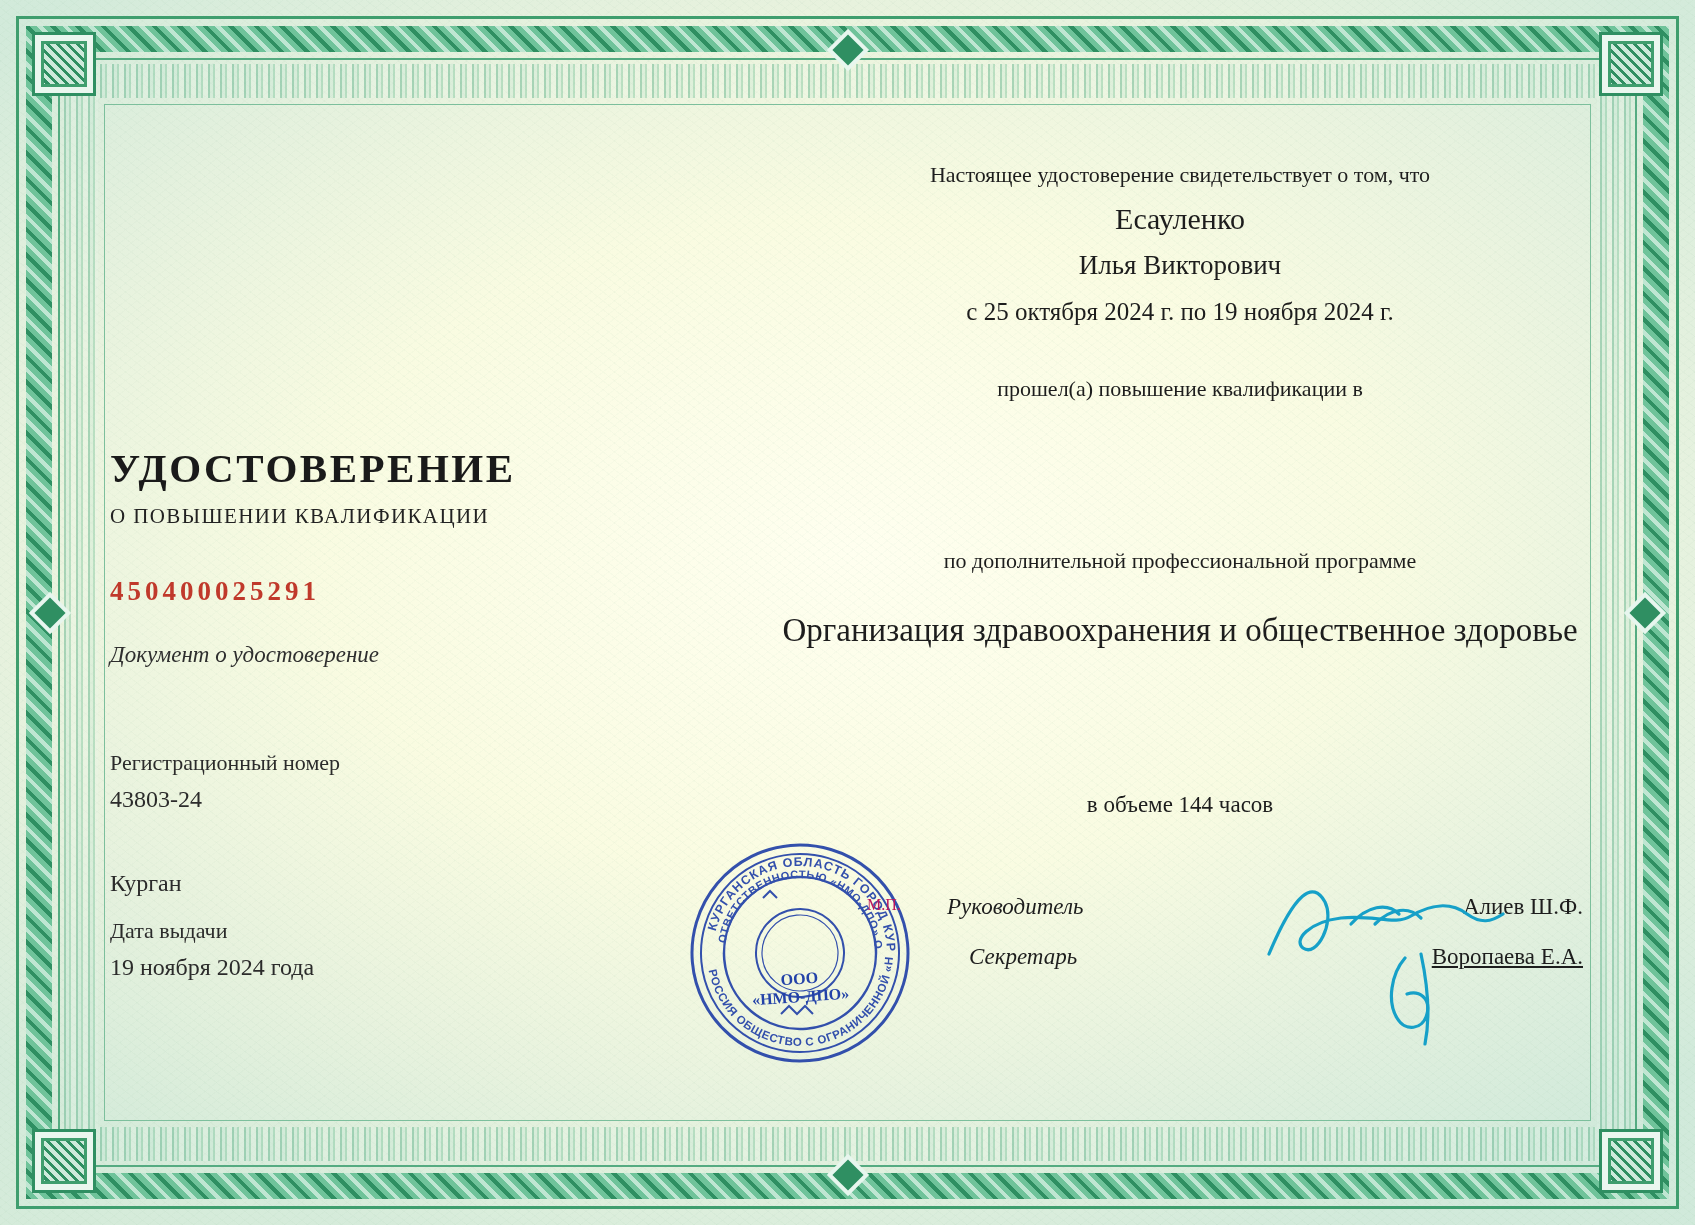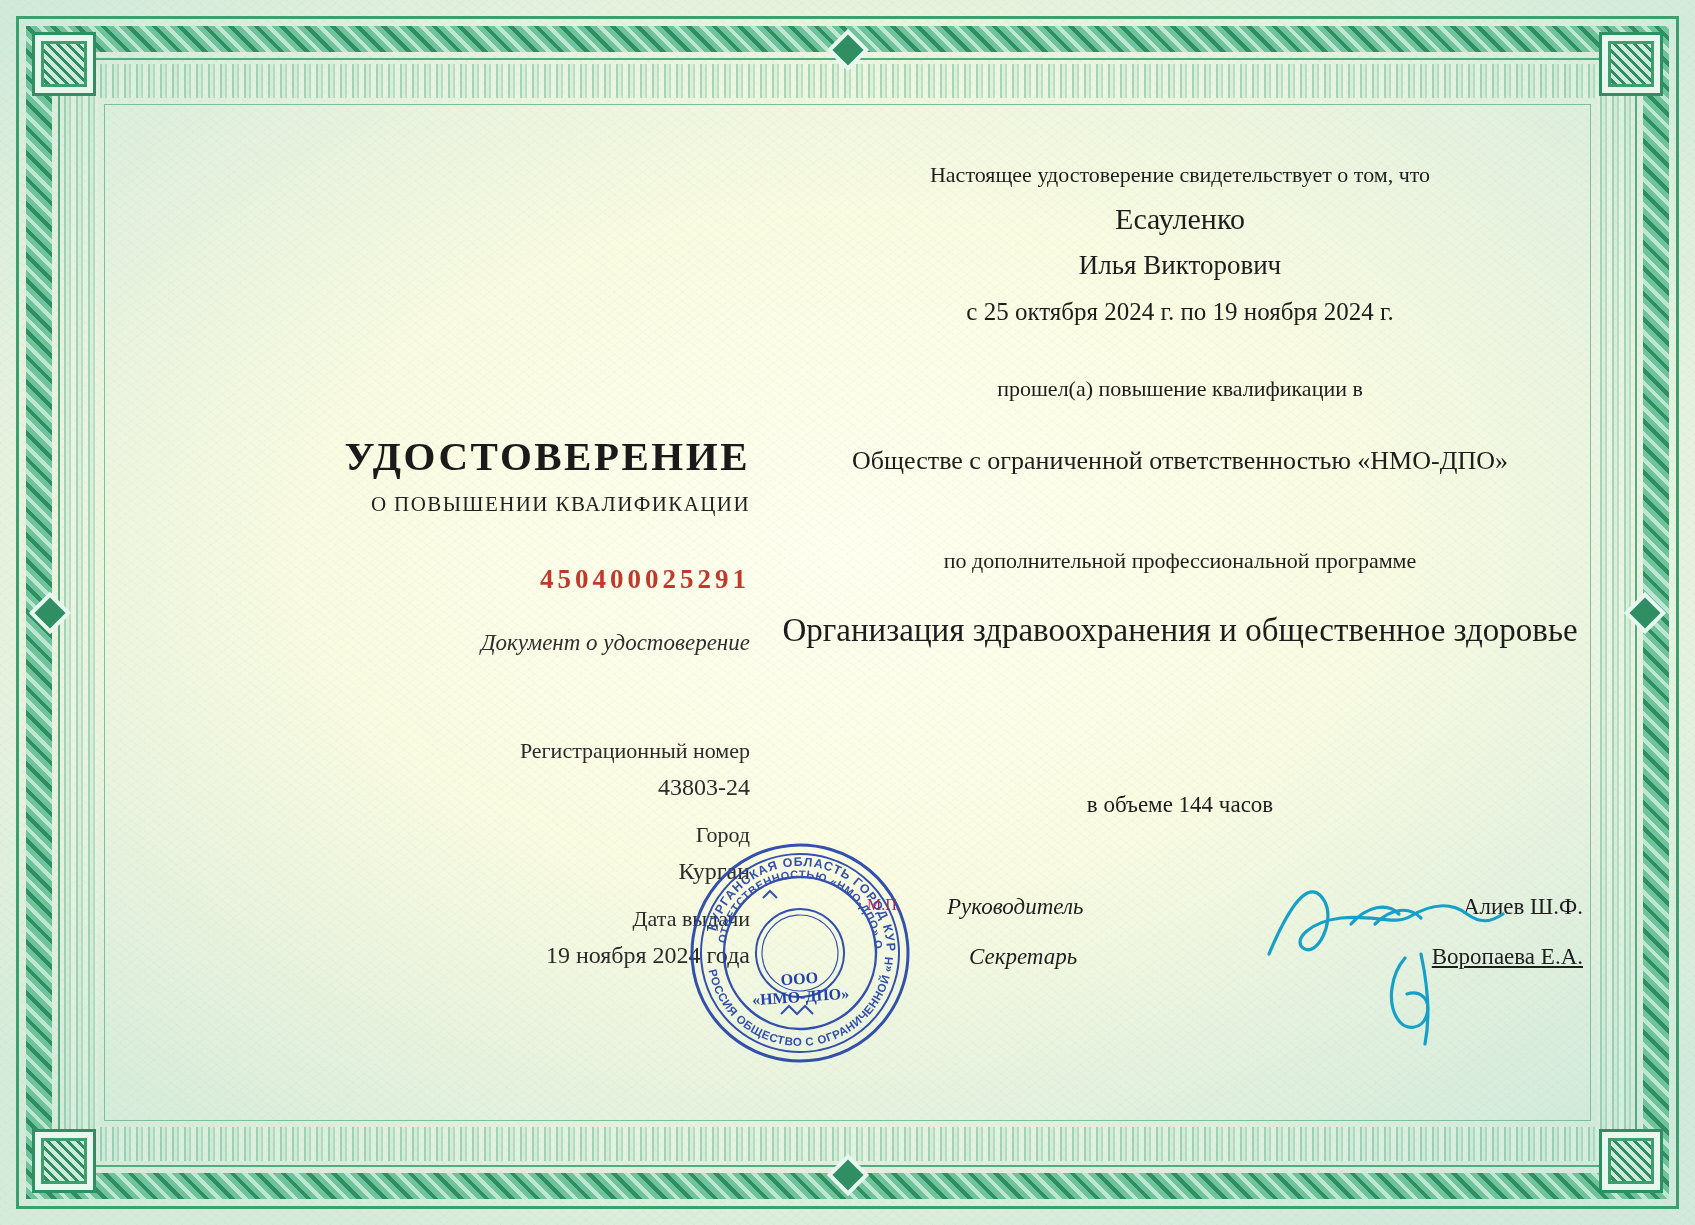--- a/index.html
+++ b/index.html
@@ -101,23 +101,23 @@
 
   
   .content {
     position: absolute;
     left: 110px; top: 110px;
     width: 1475px; height: 1005px;
   }
 
   .col-left {
     position: absolute;
-    left: 0; top: 4px;
+    left: 0; top: 16px;
     width: 640px; height: 100%;
-    text-align: right;
+    text-align: left;
     color: #2b2b2b;
   }
   .col-right {
     position: absolute;
     right: 0; top: 0;
     width: 810px; height: 100%;
     text-align: center;
     color: #1d1d1d;
   }
 
@@ -276,34 +276,32 @@
 
     <div class="col-left">
       <div class="title-udost">УДОСТОВЕРЕНИЕ</div>
       <div class="subtitle-udost">О ПОВЫШЕНИИ КВАЛИФИКАЦИИ</div>
       <div class="serial">450400025291</div>
       <div class="doc-kind">Документ о удостоверение</div>
 
       <div class="reg-label">Регистрационный номер</div>
       <div class="reg-value">43803-24</div>
 
-      <div class="city-label">Город</div>
       <div class="city-value">Курган</div>
 
       <div class="date-label">Дата выдачи</div>
       <div class="date-value">19 ноября 2024 года</div>
     </div>
 
     <div class="col-right">
       <div class="r-intro">Настоящее удостоверение свидетельствует о том, что</div>
       <div class="r-surname">Есауленко</div>
       <div class="r-name">Илья Викторович</div>
       <div class="r-period">с 25 октября 2024 г. по 19 ноября 2024 г.</div>
       <div class="r-passed">прошел(а) повышение квалификации в</div>
-      <div class="r-org">Обществе с ограниченной ответственностью «НМО-ДПО»</div>
       <div class="r-progpre">по дополнительной профессиональной программе</div>
       <div class="r-program">Организация здравоохранения и общественное здоровье</div>
       <div class="r-hours">в объеме 144 часов</div>
 
       <div class="sig-block">
 
         <svg class="stamp" viewBox="0 0 230 230">
           <defs>
             <path id="arcTop" d="M 28,115 A 87,87 0 0 1 202,115"></path>
             <path id="arcBottom" d="M 22,115 A 93,93 0 0 0 208,115"></path>

